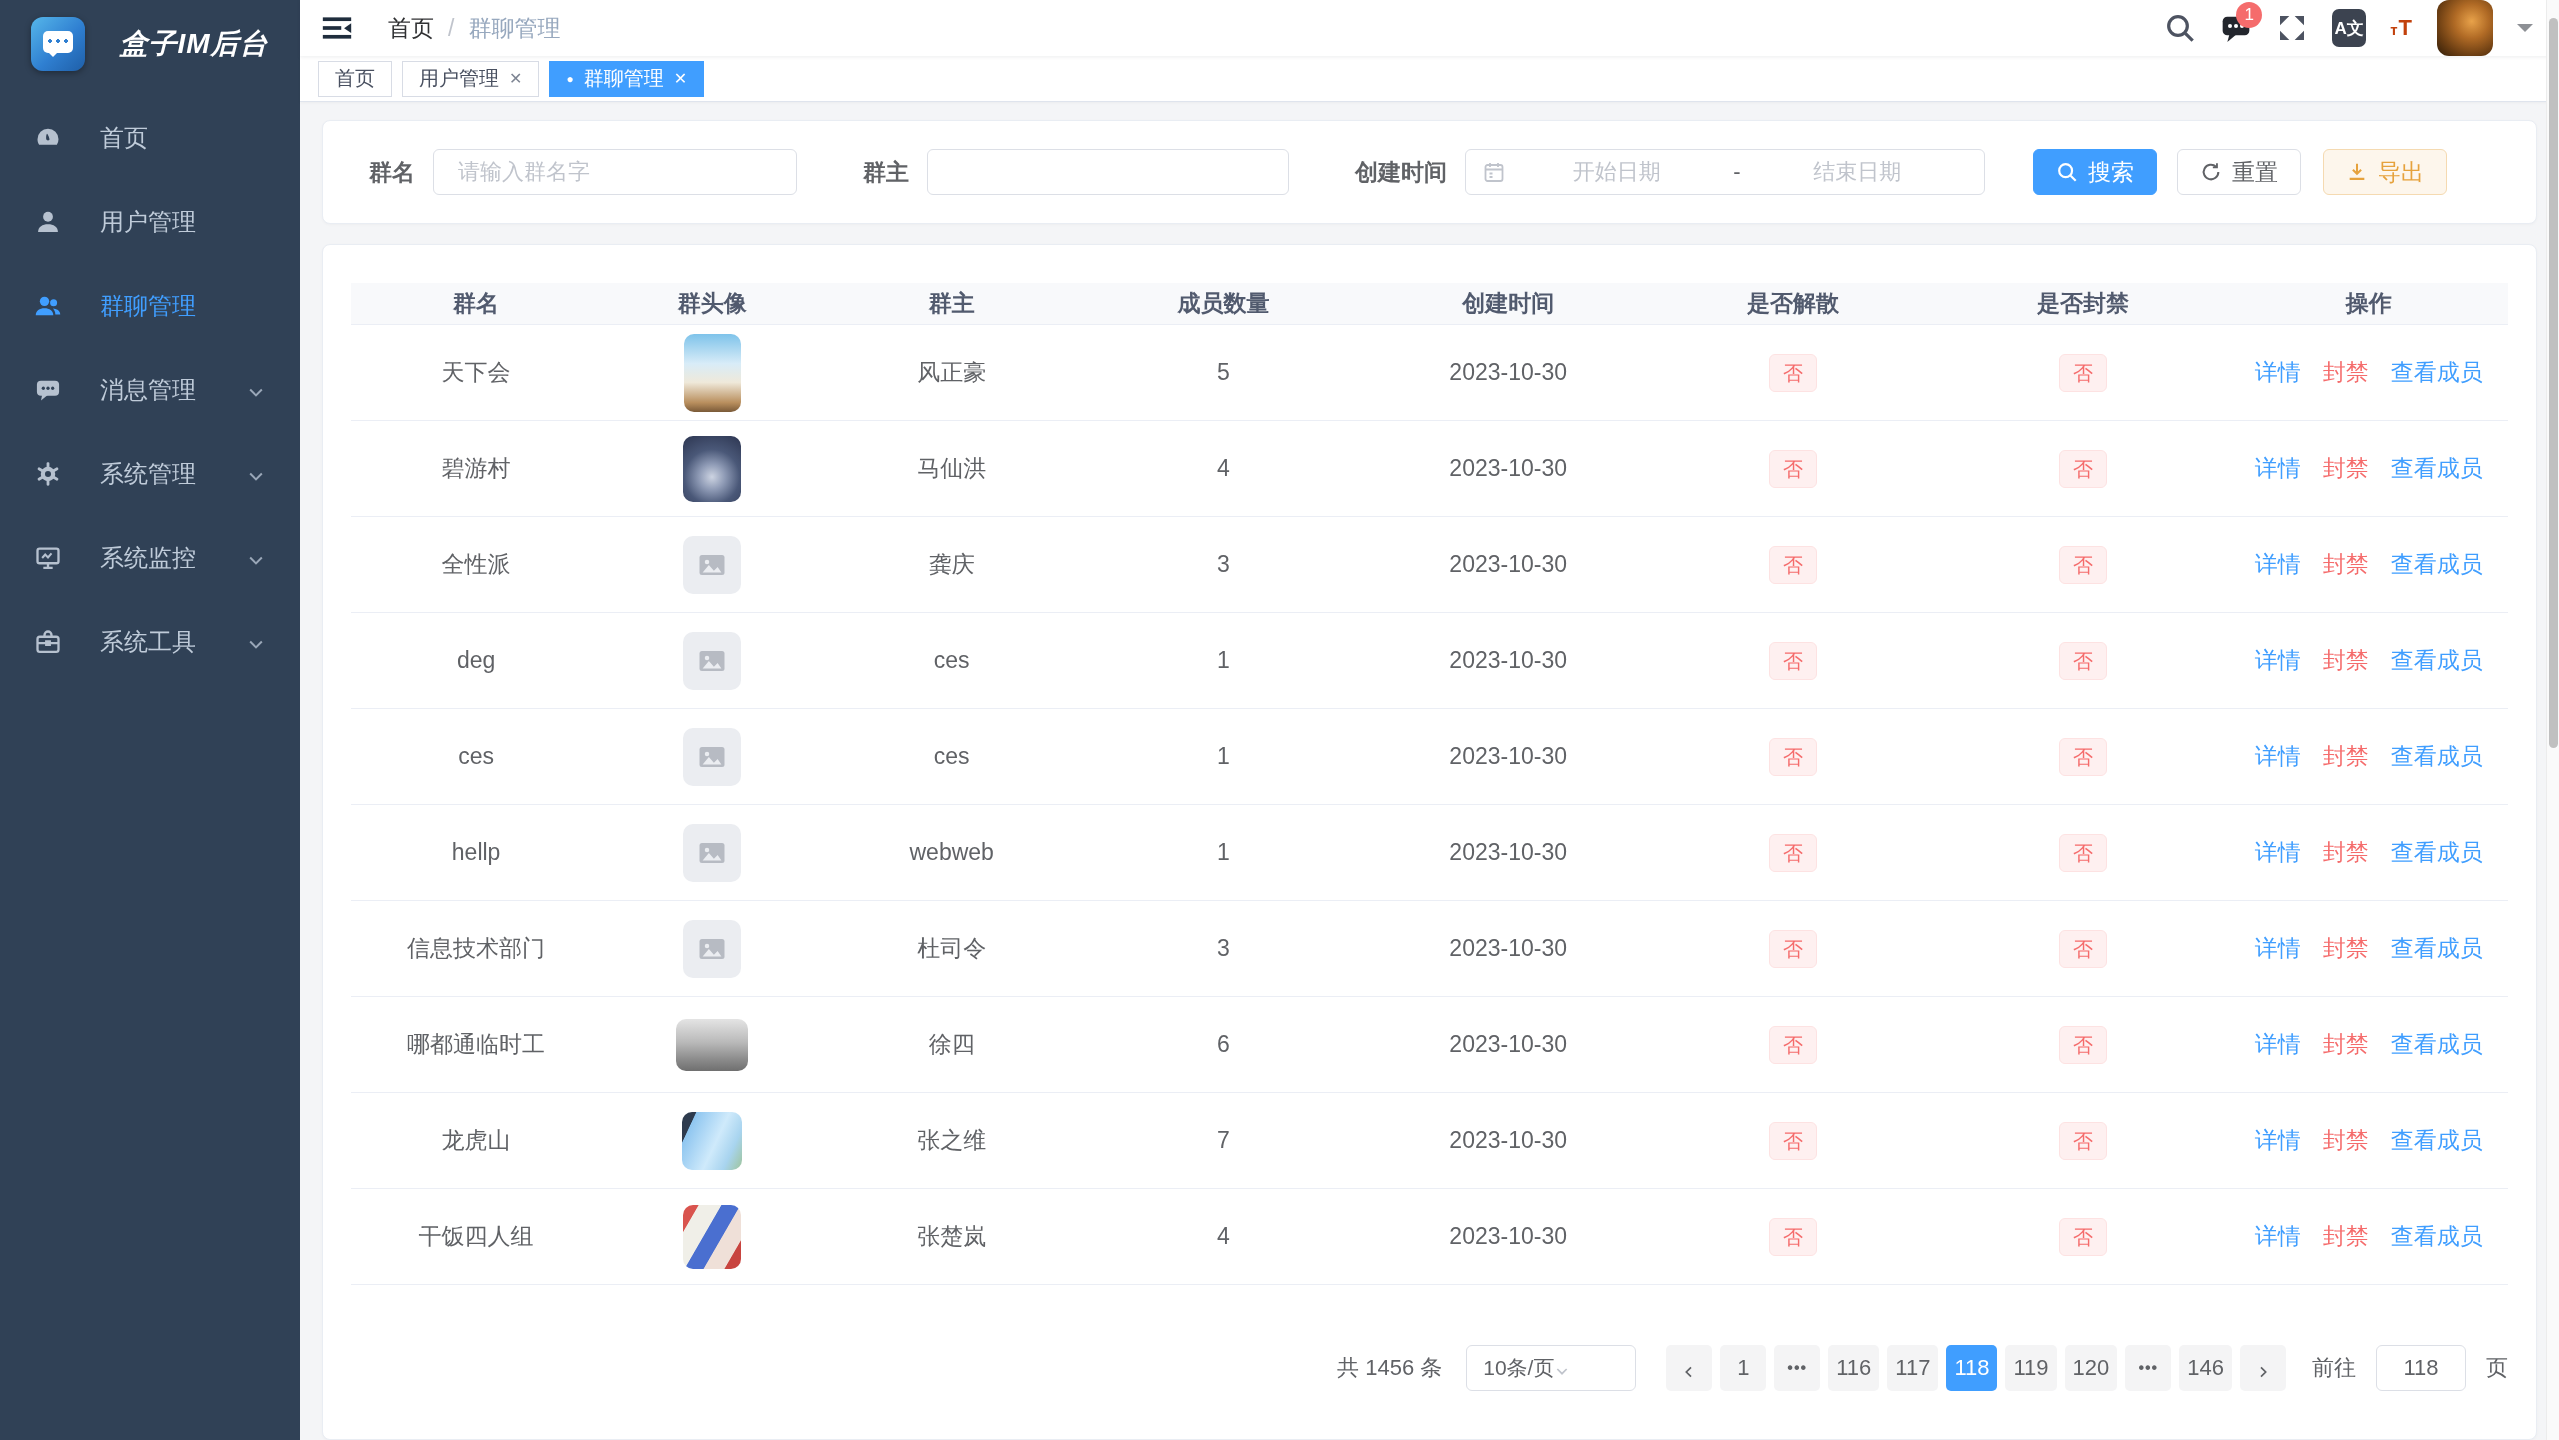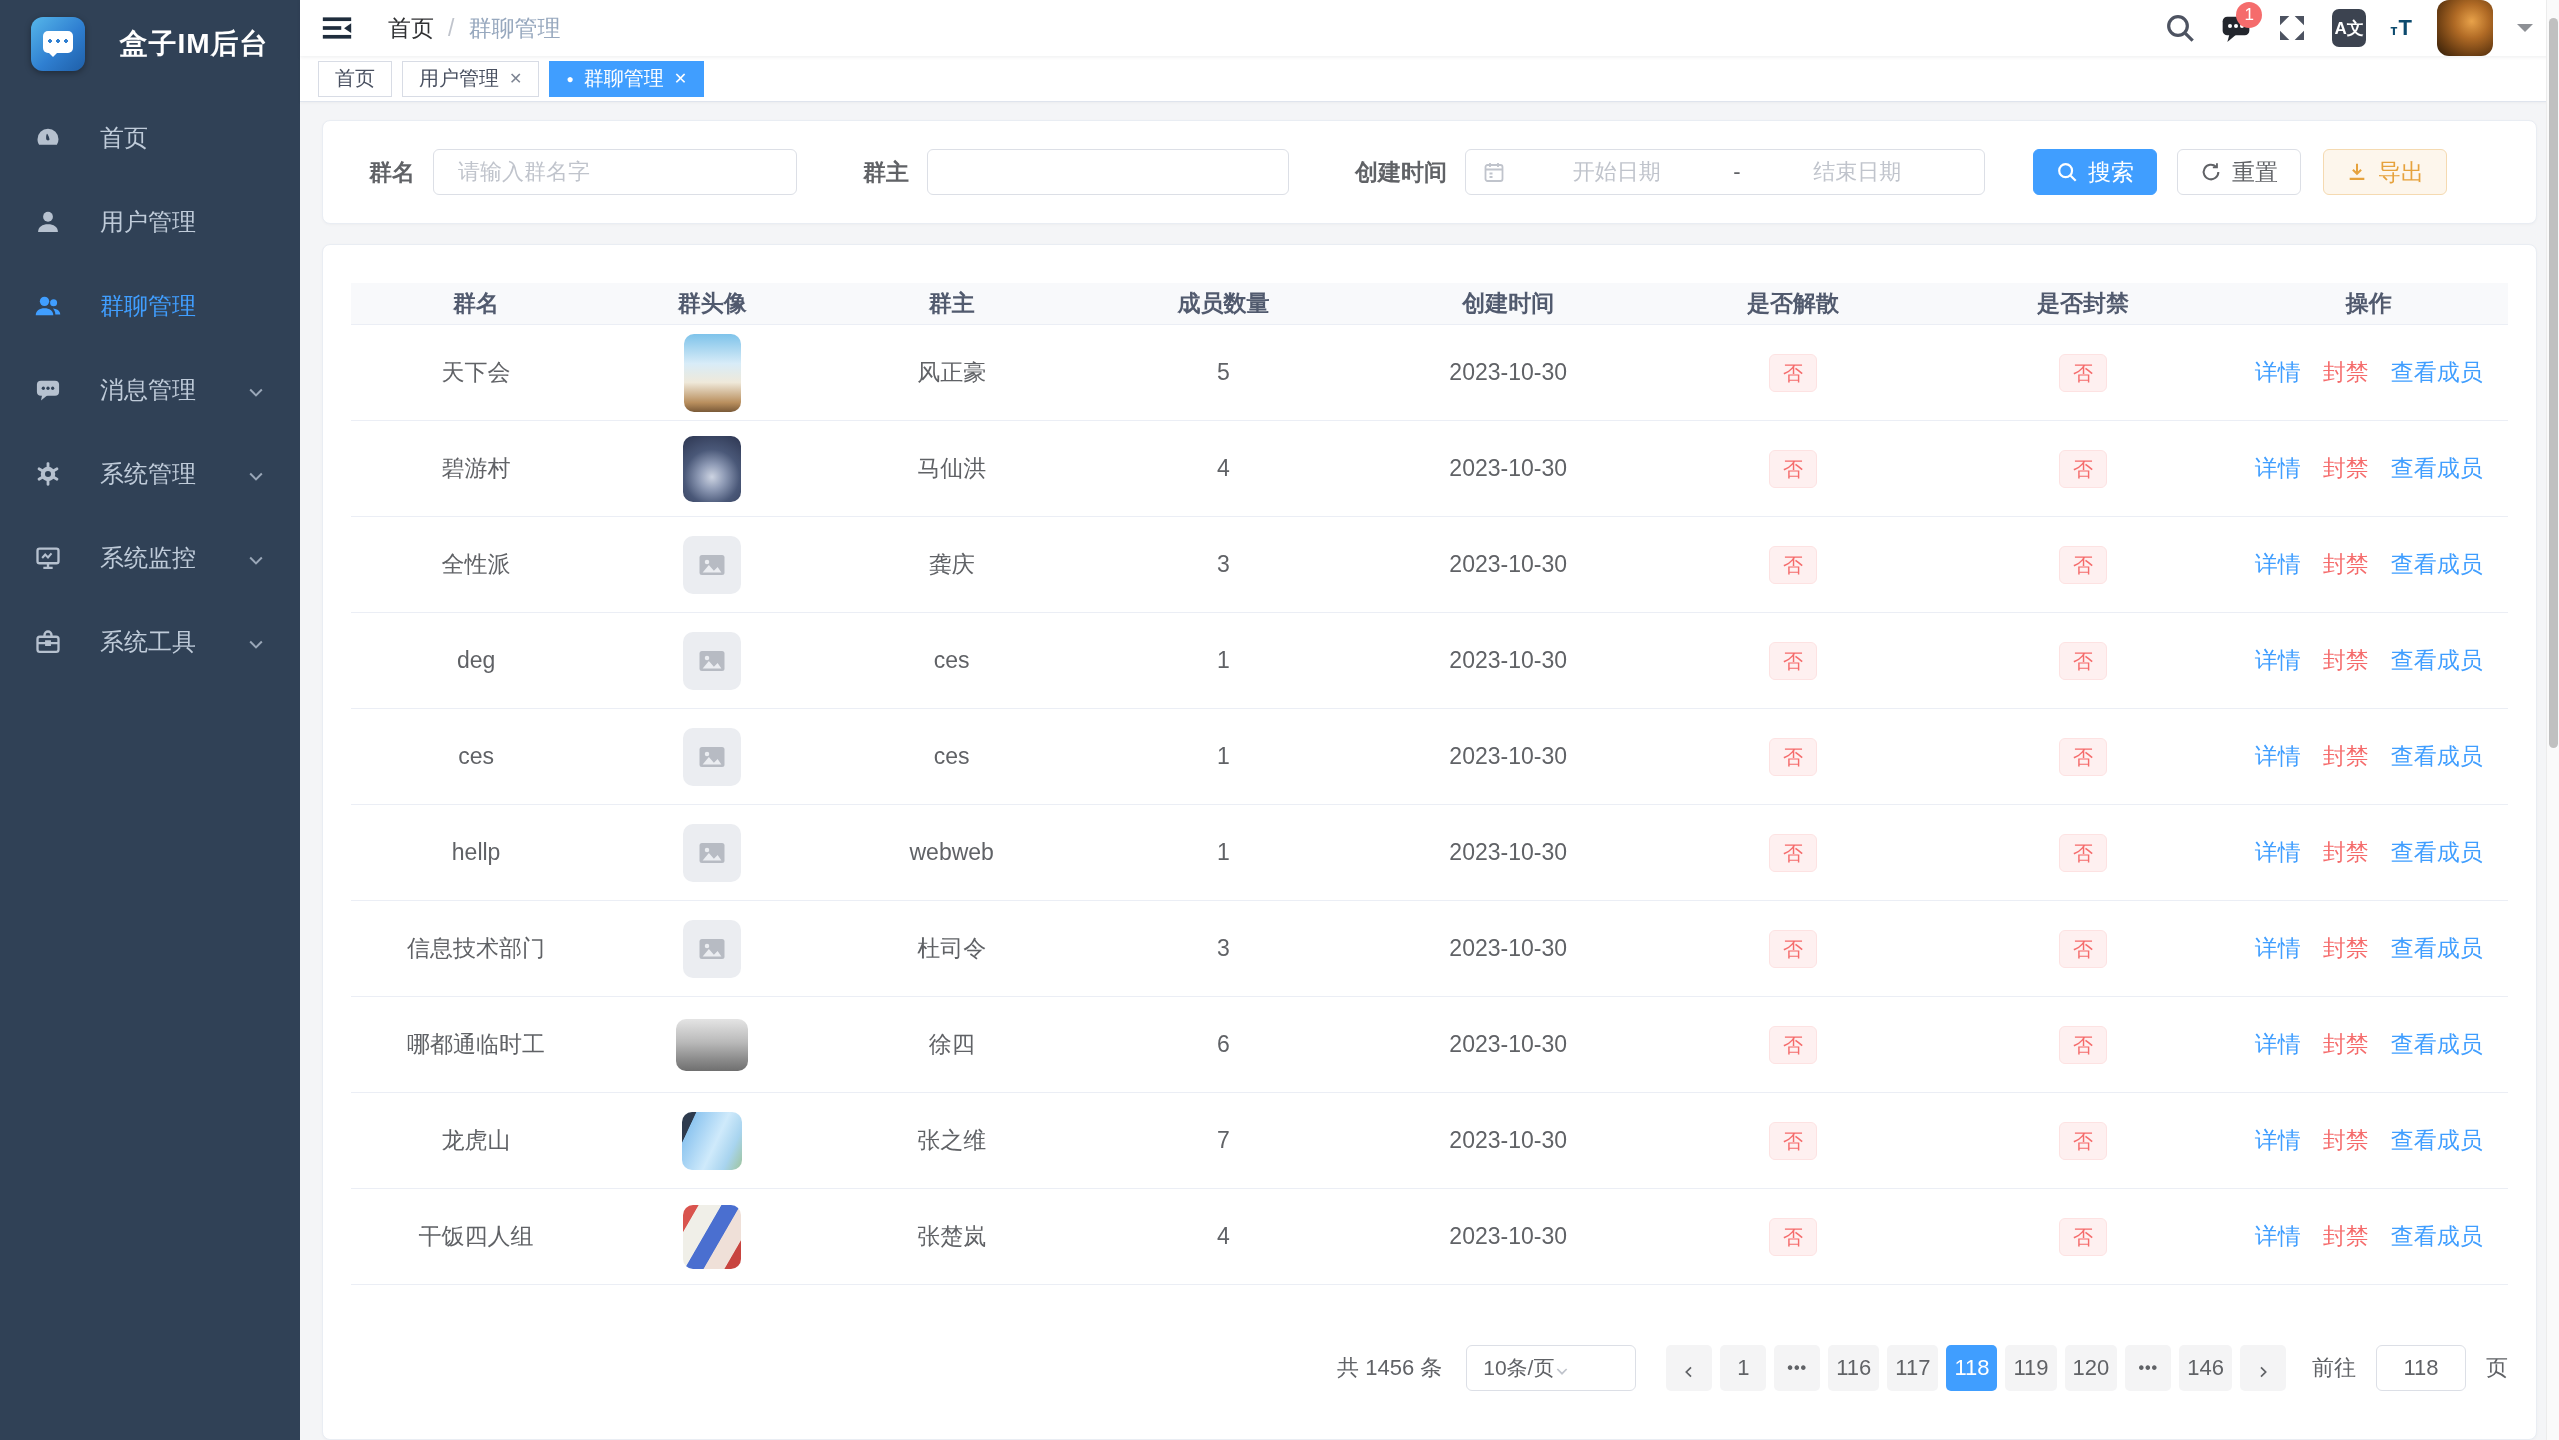--- a/index.html
+++ b/index.html
@@ -2,21 +2,21 @@
 <html><head>
 <meta charset="utf-8">
 <style>
   * { box-sizing: border-box; margin: 0; padding: 0; }
   html,body { width: 2559px; height: 1440px; overflow: hidden; }
   body { font-family: "Liberation Sans", "DejaVu Sans", sans-serif; background:#f4f5f7; }
   .app { position: relative; width: 2559px; height: 1440px; display:flex; }
 
   
   .sidebar { width:300px; height:100%; background:#304156; flex:0 0 300px; display:flex; flex-direction:column; }
-  .logo-row { height:88px; display:flex; align-items:center; justify-content:center; gap:34px; }
+  .logo-row { height:88px; display:flex; align-items:center; justify-content:center; gap:34px;font-style:italic; }
   .logo-box { width:54px; height:54px; border-radius:12px; background:linear-gradient(135deg,#56b7ea 0%,#2f7fd1 55%,#1f5fa8 100%); position:relative; box-shadow:0 2px 6px rgba(0,0,0,.35); }
   .logo-box::before { content:""; position:absolute; left:12px; top:14px; width:30px; height:22px; background:#fff; border-radius:5px; }
   .logo-box::after { content:""; position:absolute; left:16px; top:34px; width:0; height:0; border:6px solid transparent; border-top-color:#fff; }
   .logo-dots { position:absolute; left:17px; top:22px; width:20px; height:4px;
     background:radial-gradient(circle 2px at 2px 2px,#2f7fd1 98%,transparent), radial-gradient(circle 2px at 10px 2px,#2f7fd1 98%,transparent), radial-gradient(circle 2px at 18px 2px,#2f7fd1 98%,transparent); }
   .logo-title { color:#fff; font-size:28px; font-weight:bold; letter-spacing:1px; }
   .menu { margin-top:8px; }
   .menu-item { height:84px; display:flex; align-items:center; padding:0 34px; color:#bfcbd9; font-size:24px; cursor:pointer; }
   .menu-item .m-ic { width:28px; height:28px; margin-right:38px; flex:0 0 28px; color:#b6c1cf; }
   .menu-item.active { color:#409eff; }
@@ -28,21 +28,21 @@
   .navbar { height:56px; background:#fff; display:flex; align-items:center; padding:0 26px 0 20px; box-shadow:0 1px 4px rgba(0,21,41,.08); position:relative; z-index:3; }
   .hamburger { width:34px; height:34px; color:#1f2d3d; cursor:pointer; }
   .breadcrumb { display:flex; align-items:center; margin-left:34px; font-size:23px; }
   .bc-home { color:#303133; cursor:pointer; }
   .bc-sep { color:#c0c4cc; margin:0 14px; }
   .bc-cur { color:#97a8be; }
   .nav-right { margin-left:auto; display:flex; align-items:center; gap:24px; }
   .nav-ic { width:32px; height:32px; color:#4d5361; cursor:pointer; position:relative; display:flex; align-items:center; justify-content:center; }
   .badge { position:absolute; top:-10px; right:-10px; min-width:26px; height:26px; border-radius:13px; background:#f56c6c; color:#fff; font-size:17px; display:flex; align-items:center; justify-content:center; padding:0 5px; }
   .dark-sq { width:34px; height:38px; background:#3c4350; border-radius:7px; color:#fff; display:flex; align-items:center; justify-content:center; font-weight:bold; font-size:17px; cursor:pointer; }
-  .tt { font-size:22px; color:#0c4a6e; font-weight:bold; cursor:pointer; letter-spacing:1px; }
+  .tt { font-size:22px; color:#c2410c; font-weight:bold; cursor:pointer; letter-spacing:1px; }
   .tt .small-t { font-size:15px; }
   .avatar-user { width:56px; height:56px; border-radius:12px; cursor:pointer;
     background: radial-gradient(circle at 62% 38%, #e8a24a 0%, #b06a25 35%, #6a3d12 70%, #2e1c08 100%); }
   .caret { width:0; height:0; border:8px solid transparent; border-top-color:#8d9095; margin-top:8px; cursor:pointer; }
 
   
   .tags-view { height:46px; background:#fff; border-bottom:1px solid #dfe4ed; box-shadow:0 1px 3px rgba(0,0,0,.04); display:flex; align-items:center; padding:0 18px; gap:10px; position:relative; z-index:2; }
   .tag-tab { height:36px; display:flex; align-items:center; padding:0 16px; border:1px solid #d8dce5; background:#fff; color:#495060; font-size:20px; cursor:pointer; gap:10px; }
   .tag-tab .tclose { font-size:16px; color:#7d8492; }
   .tag-tab.active { background:#409eff; border-color:#409eff; color:#fff; }

